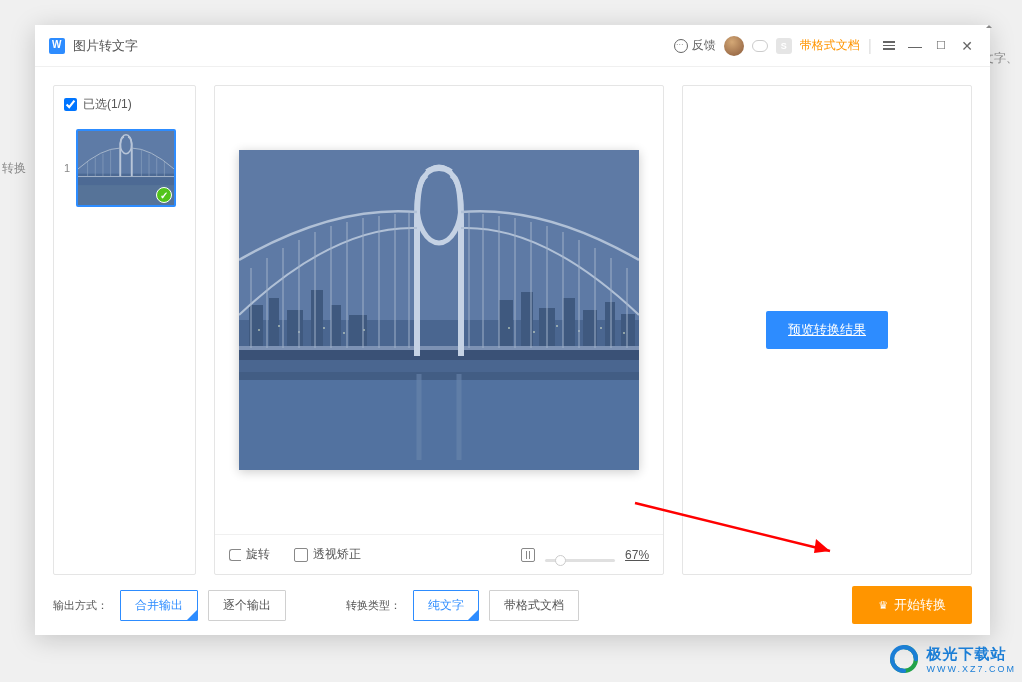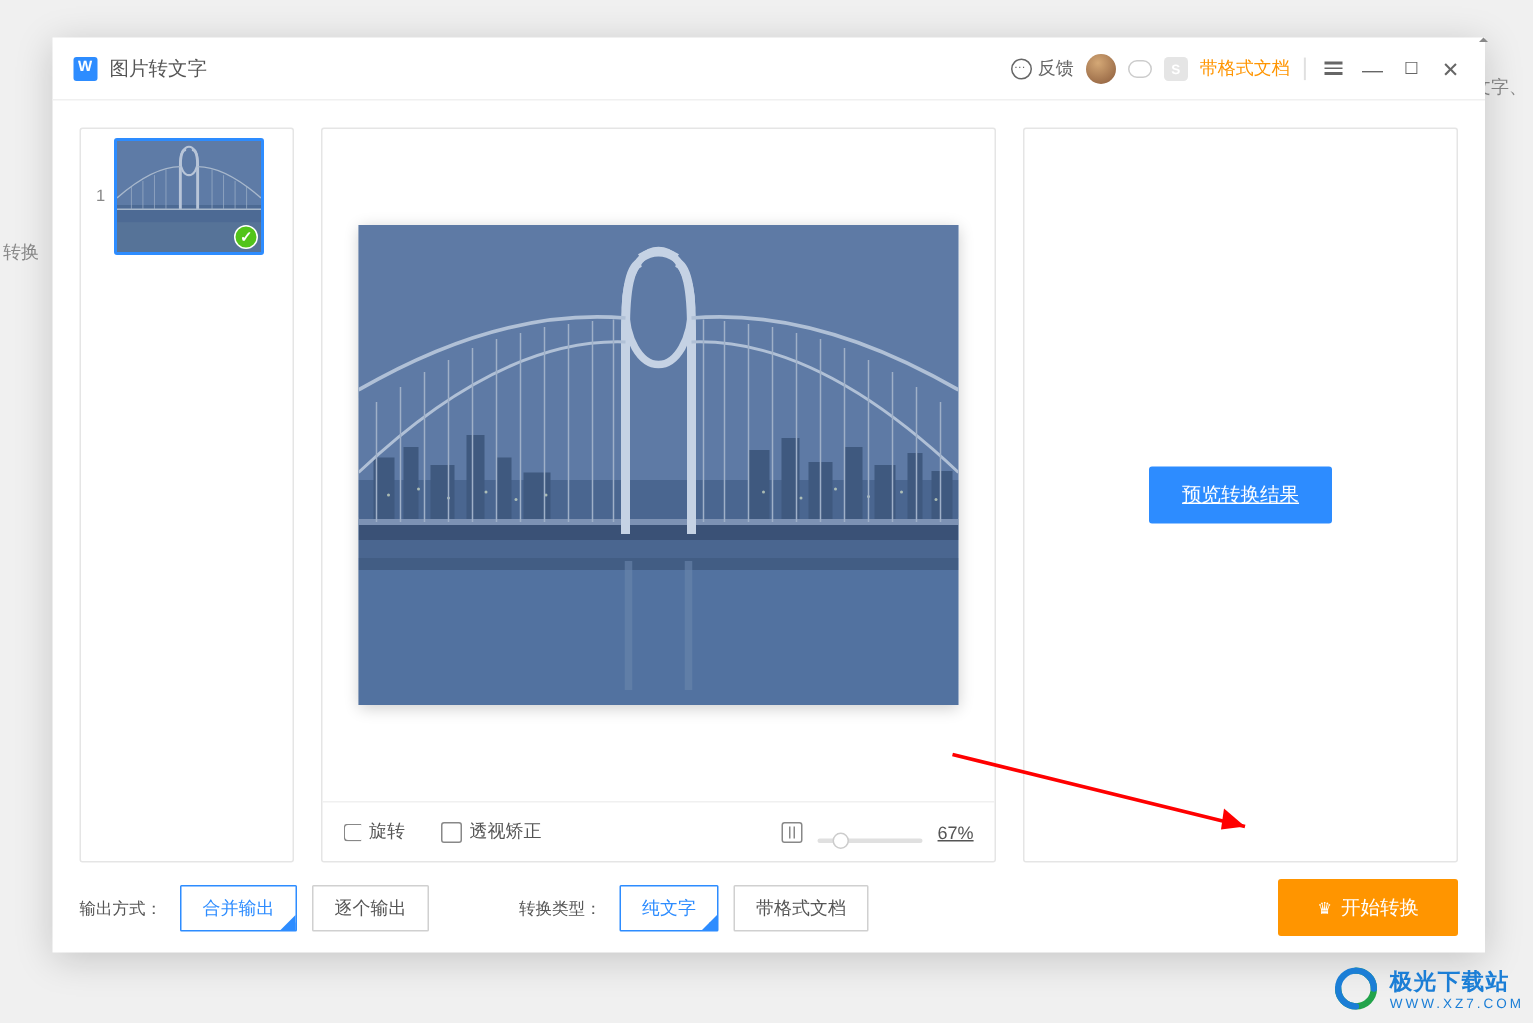--- a/index.html
+++ b/index.html
@@ -232,20 +232,24 @@
         </div>
       <div class="win-btn">—</div>
       <div class="win-btn" style="font-size:11px;">☐</div>
       <div class="win-btn">✕</div>
     </div>
   </div>
 
   <div class="body">
 
     <div class="panel panel-left">
+      <div class="sel-header">
+        <input type="checkbox" checked="" style="">
+        <span>已选(1/1)</span>
+      </div>
       <div class="thumbs">
         <div class="thumb-row">
           <span class="thumb-num">1</span>
           <div class="thumb">
             <svg viewBox="0 0 100 78" preserveAspectRatio="none">
               <rect width="100" height="45" fill="#5e7ba6"></rect>
               <rect y="45" width="100" height="12" fill="#4d6a94"></rect>
               <rect y="57" width="100" height="21" fill="#567398"></rect>
               <path d="M 48 6 Q 44 6 44 18 L 44 48 M 52 6 Q 56 6 56 18 L 56 48" stroke="#b8c5d8" stroke-width="2" fill="none"></path>
               <ellipse cx="50" cy="14" rx="6" ry="10" fill="none" stroke="#b8c5d8" stroke-width="1.5"></ellipse>

